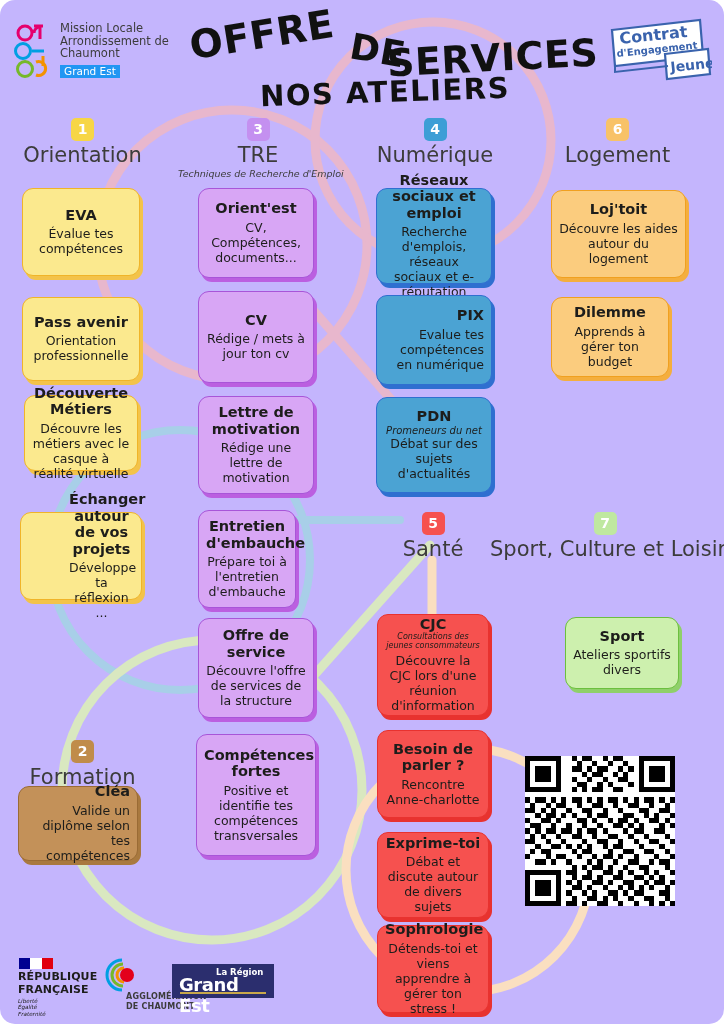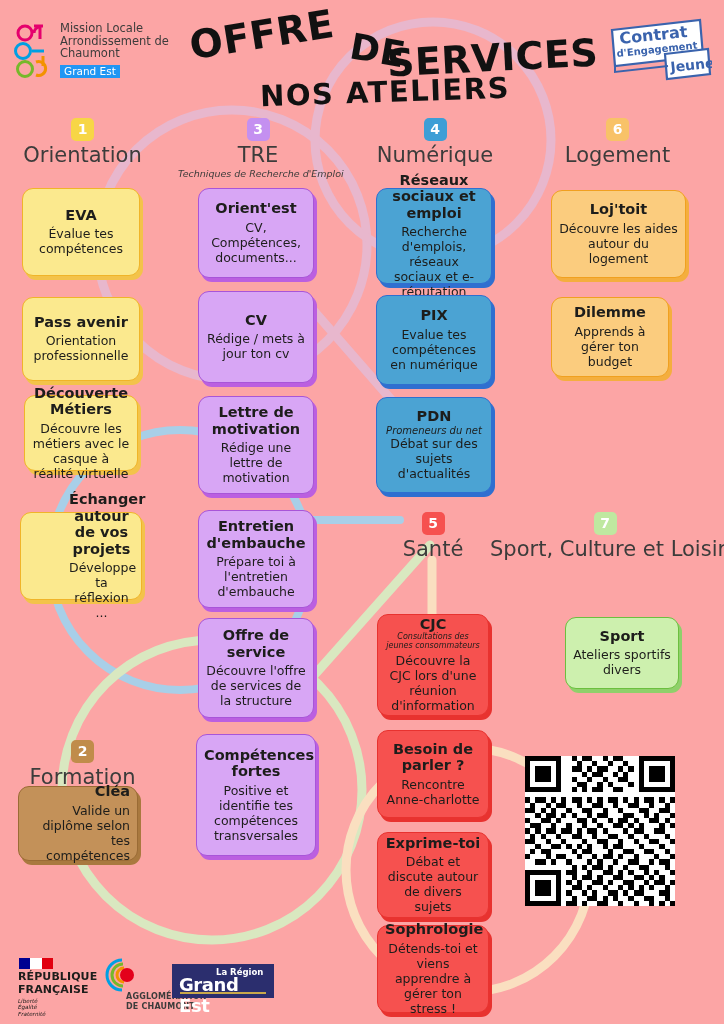--- a/index.html
+++ b/index.html
@@ -3,21 +3,21 @@
 <meta charset="utf-8">
 <title>Offre de services - Nos ateliers</title>
 <style>
   * { box-sizing: border-box; margin: 0; padding: 0; }
   html, body {
     width: 724px; height: 1024px;
     background: #ffffff;
     font-family: "DejaVu Sans", "Liberation Sans", sans-serif;
     overflow: hidden;
   }
-  #poster { position: relative; width: 724px; height: 1024px; background:#fca5a5; }
+  #poster { position: relative; width: 724px; height: 1024px; background:#c4b5fd;border-radius:15px; }
 
   
   .deco { position: absolute; inset: 0; width: 724px; height: 1024px; z-index: 0; pointer-events: none; }
 
   
   .ml-logo { position: absolute; left: 12px; top: 22px; width: 170px; height: 62px; z-index: 5; }
   .ml-logo .ml-text { position: absolute; left: 48px; top: 0px; }
   .ml-line { font-size: 11.5px; color: #3c3c3b; line-height: 12.6px; white-space: nowrap; }
   .ml-badge {
     display: inline-block; background: #2196f3; color: #fff;
@@ -205,38 +205,38 @@
     <div class="cb">CV, Compétences, documents...</div>
   </div>
   <div class="card c-purple" style="left:198px; top:291px; width:116px; height:92px;">
     <div class="ct">CV</div>
     <div class="cb">Rédige / mets à jour ton cv</div>
   </div>
   <div class="card c-purple" style="left:198px; top:396px; width:116px; height:98px;">
     <div class="ct">Lettre de motivation</div>
     <div class="cb">Rédige une lettre de motivation</div>
   </div>
-  <div class="card c-purple" style="left:198px; top:510px; width:116px; height:98px;">
+  <div class="card c-purple" style="left:198px; top:510px; width:98px; height:98px;">
     <div class="ct">Entretien d'embauche</div>
     <div class="cb">Prépare toi à l'entretien d'embauche</div>
   </div>
   <div class="card c-purple" style="left:198px; top:618px; width:116px; height:100px;">
     <div class="ct">Offre de service</div>
     <div class="cb">Découvre l'offre de services  de la structure</div>
   </div>
   <div class="card c-purple" style="left:196px; top:734px; width:120px; height:122px;">
     <div class="ct">Compétences fortes</div>
     <div class="cb">Positive et identifie tes compétences transversales</div>
   </div>
 
   <div class="card c-blue" style="left:376px; top:188px; width:116px; height:96px;">
     <div class="ct">Réseaux sociaux et emploi</div>
     <div class="cb">Recherche d'emplois, réseaux sociaux et e-réputation</div>
   </div>
-  <div class="card c-blue" style="left:376px; top:295px; width:116px; height:90px;">
+  <div class="card c-blue" style="left:376px; top:295px; width:116px; height:90px;text-align:right;">
     <div class="ct">PIX</div>
     <div class="cb">Evalue tes compétences en numérique</div>
   </div>
   <div class="card c-blue" style="left:376px; top:397px; width:116px; height:96px;">
     <div class="ct">PDN</div>
     <div class="cs">Promeneurs du net</div>
     <div class="cb" style="margin-top:0;">Débat sur des sujets d'actualités</div>
   </div>
 
   <div class="card c-red" style="left:377px; top:614px; width:112px; height:102px;">

